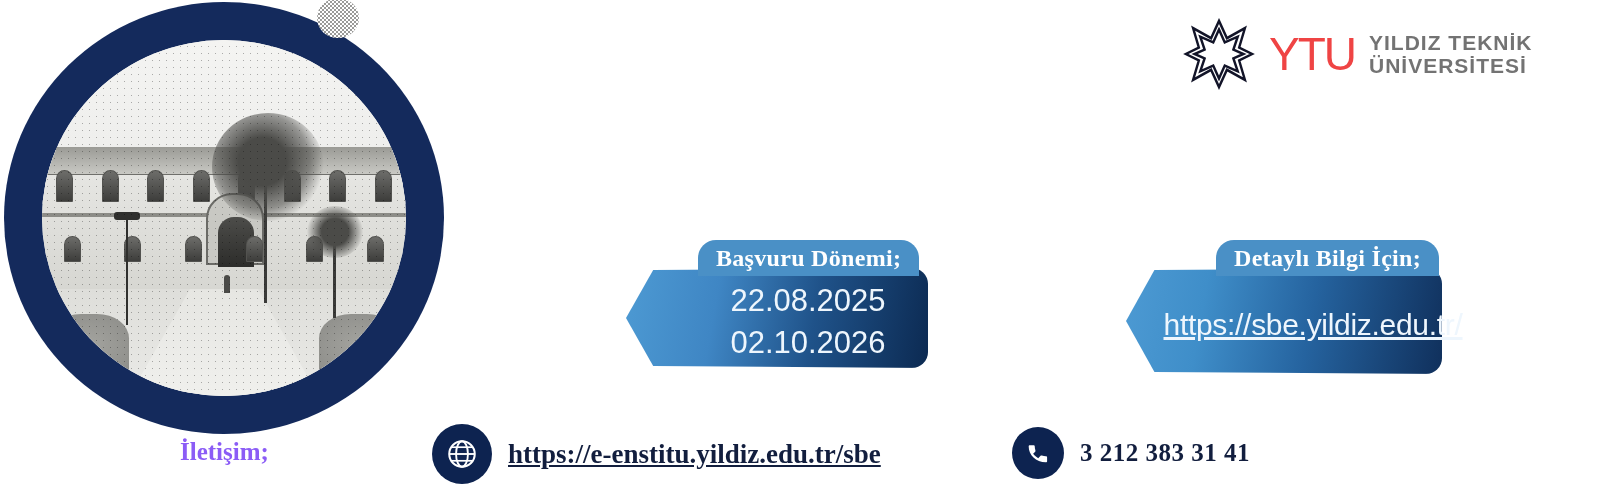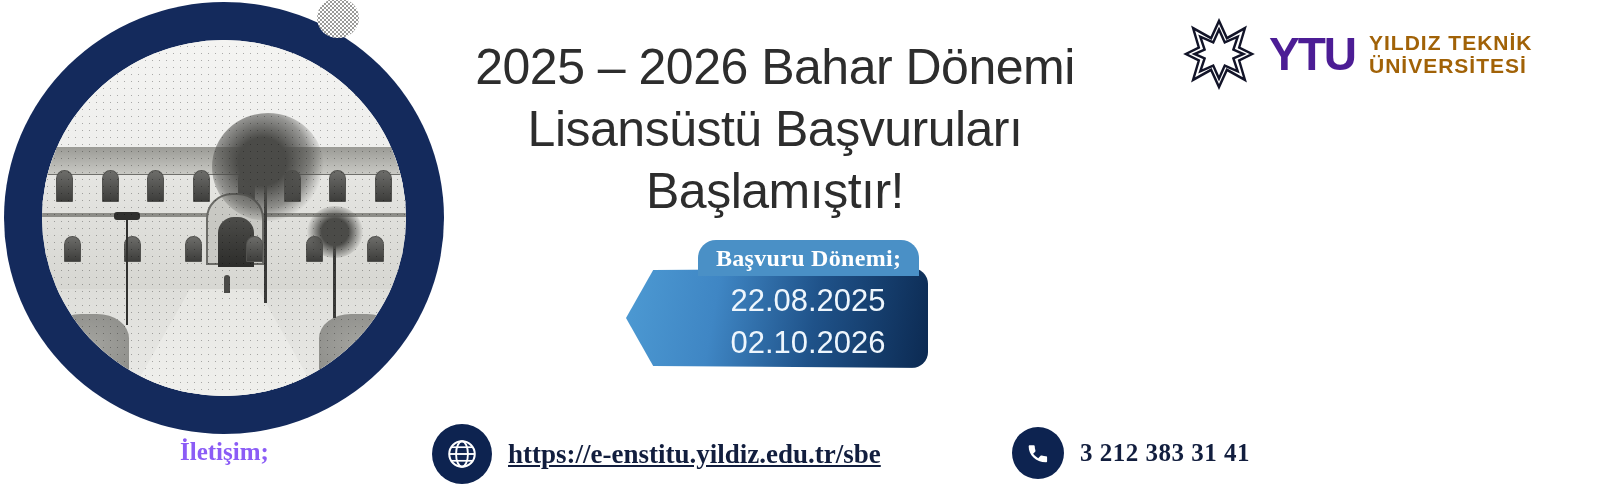--- a/index.html
+++ b/index.html
@@ -131,24 +131,24 @@
     position:absolute; left:430px; top:36px; width:690px;
     text-align:center;
     color:#2d2d2d;
     font-size:50px; line-height:62px;
     font-weight:400; letter-spacing:-0.5px;
   }
 
   
   .logo { position:absolute; left:1183px; top:18px; display:flex; align-items:center; gap:14px; }
   .logo-star { width:72px; height:72px; }
-  .logo-ytu { font-size:46px; font-weight:bold; color:#4c1d95; letter-spacing:-2px; line-height:46px; }
+  .logo-ytu { font-size:46px; font-weight:normal; color:#ef4444; letter-spacing:-2px; line-height:46px; }
   .logo-txt { line-height:23px; }
   .logo-txt span {
-    display:block; font-size:21px; font-weight:bold; color:#a16207; letter-spacing:1px;
+    display:block; font-size:21px; font-weight:bold; color:#737373; letter-spacing:1px;
   }
 
   
   .badge { position:absolute; }
   .badge-arrow {
     position:absolute; left:0; top:28px;
     width:302px; height:100px;
     border-radius: 16px;
     clip-path: polygon(0% 50%, 9% 2%, 100% 0%, 100% 100%, 9% 98%);
   }
@@ -239,25 +239,20 @@
       <div class="walk"></div>
       <div class="lamp"></div>
       <div class="person"></div>
       <div class="tree"></div>
       <div class="tree2"></div>
       <div class="grain"></div>
     </div>
     <div class="dot-badge"></div>
   </div>
 
-  <div class="headline">
-    <div>2025 – 2026 Bahar Dönemi</div>
-    <div>Lisansüstü Başvuruları</div>
-    <div>Başlamıştır!</div>
-  </div>
 
   <div class="logo">
     <span class="logo-star">
       <svg viewBox="0 0 100 100" width="72" height="72">
         <g fill="none" stroke="#121428" stroke-width="3.4" stroke-linejoin="miter">
           <polygon points="50,4 61,28 86,14 78,41 96,50 78,59 86,86 61,72 50,96 39,72 14,86 22,59 4,50 22,41 14,14 39,28"></polygon>
           <polygon points="50,16 58,34 76,26 70,44 84,50 70,56 76,74 58,66 50,84 42,66 24,74 30,56 16,50 30,44 24,26 42,34"></polygon>
         </g>
       </svg>
     </span>
@@ -270,20 +265,27 @@
 
   <div class="badge" id="badge-left">
     <div class="badge-arrow g1"></div>
     <div class="badge-head">Başvuru Dönemi;</div>
     <div class="badge-body">
       <div class="badge-date">22.08.2025</div>
       <div class="badge-date">02.10.2026</div>
     </div>
   </div>
 
+  <div class="badge" id="badge-right">
+    <div class="badge-arrow g2"></div>
+    <div class="badge-head">Detaylı Bilgi İçin;</div>
+    <div class="badge-body">
+      <a class="badge-link" href="#">https://sbe.yildiz.edu.tr/</a>
+    </div>
+  </div>
 
   <div class="contact-label">İletişim;</div>
 
   <div class="contact-item" id="contact-web">
     <span class="cicon">
       <svg viewBox="0 0 40 40" width="34" height="34">
         <circle cx="20" cy="20" r="15" fill="none" stroke="#fff" stroke-width="2.4"></circle>
         <ellipse cx="20" cy="20" rx="7" ry="15" fill="none" stroke="#fff" stroke-width="2.2"></ellipse>
         <line x1="5" y1="20" x2="35" y2="20" stroke="#fff" stroke-width="2.2"></line>
         <line x1="7.5" y1="12" x2="32.5" y2="12" stroke="#fff" stroke-width="2"></line>

